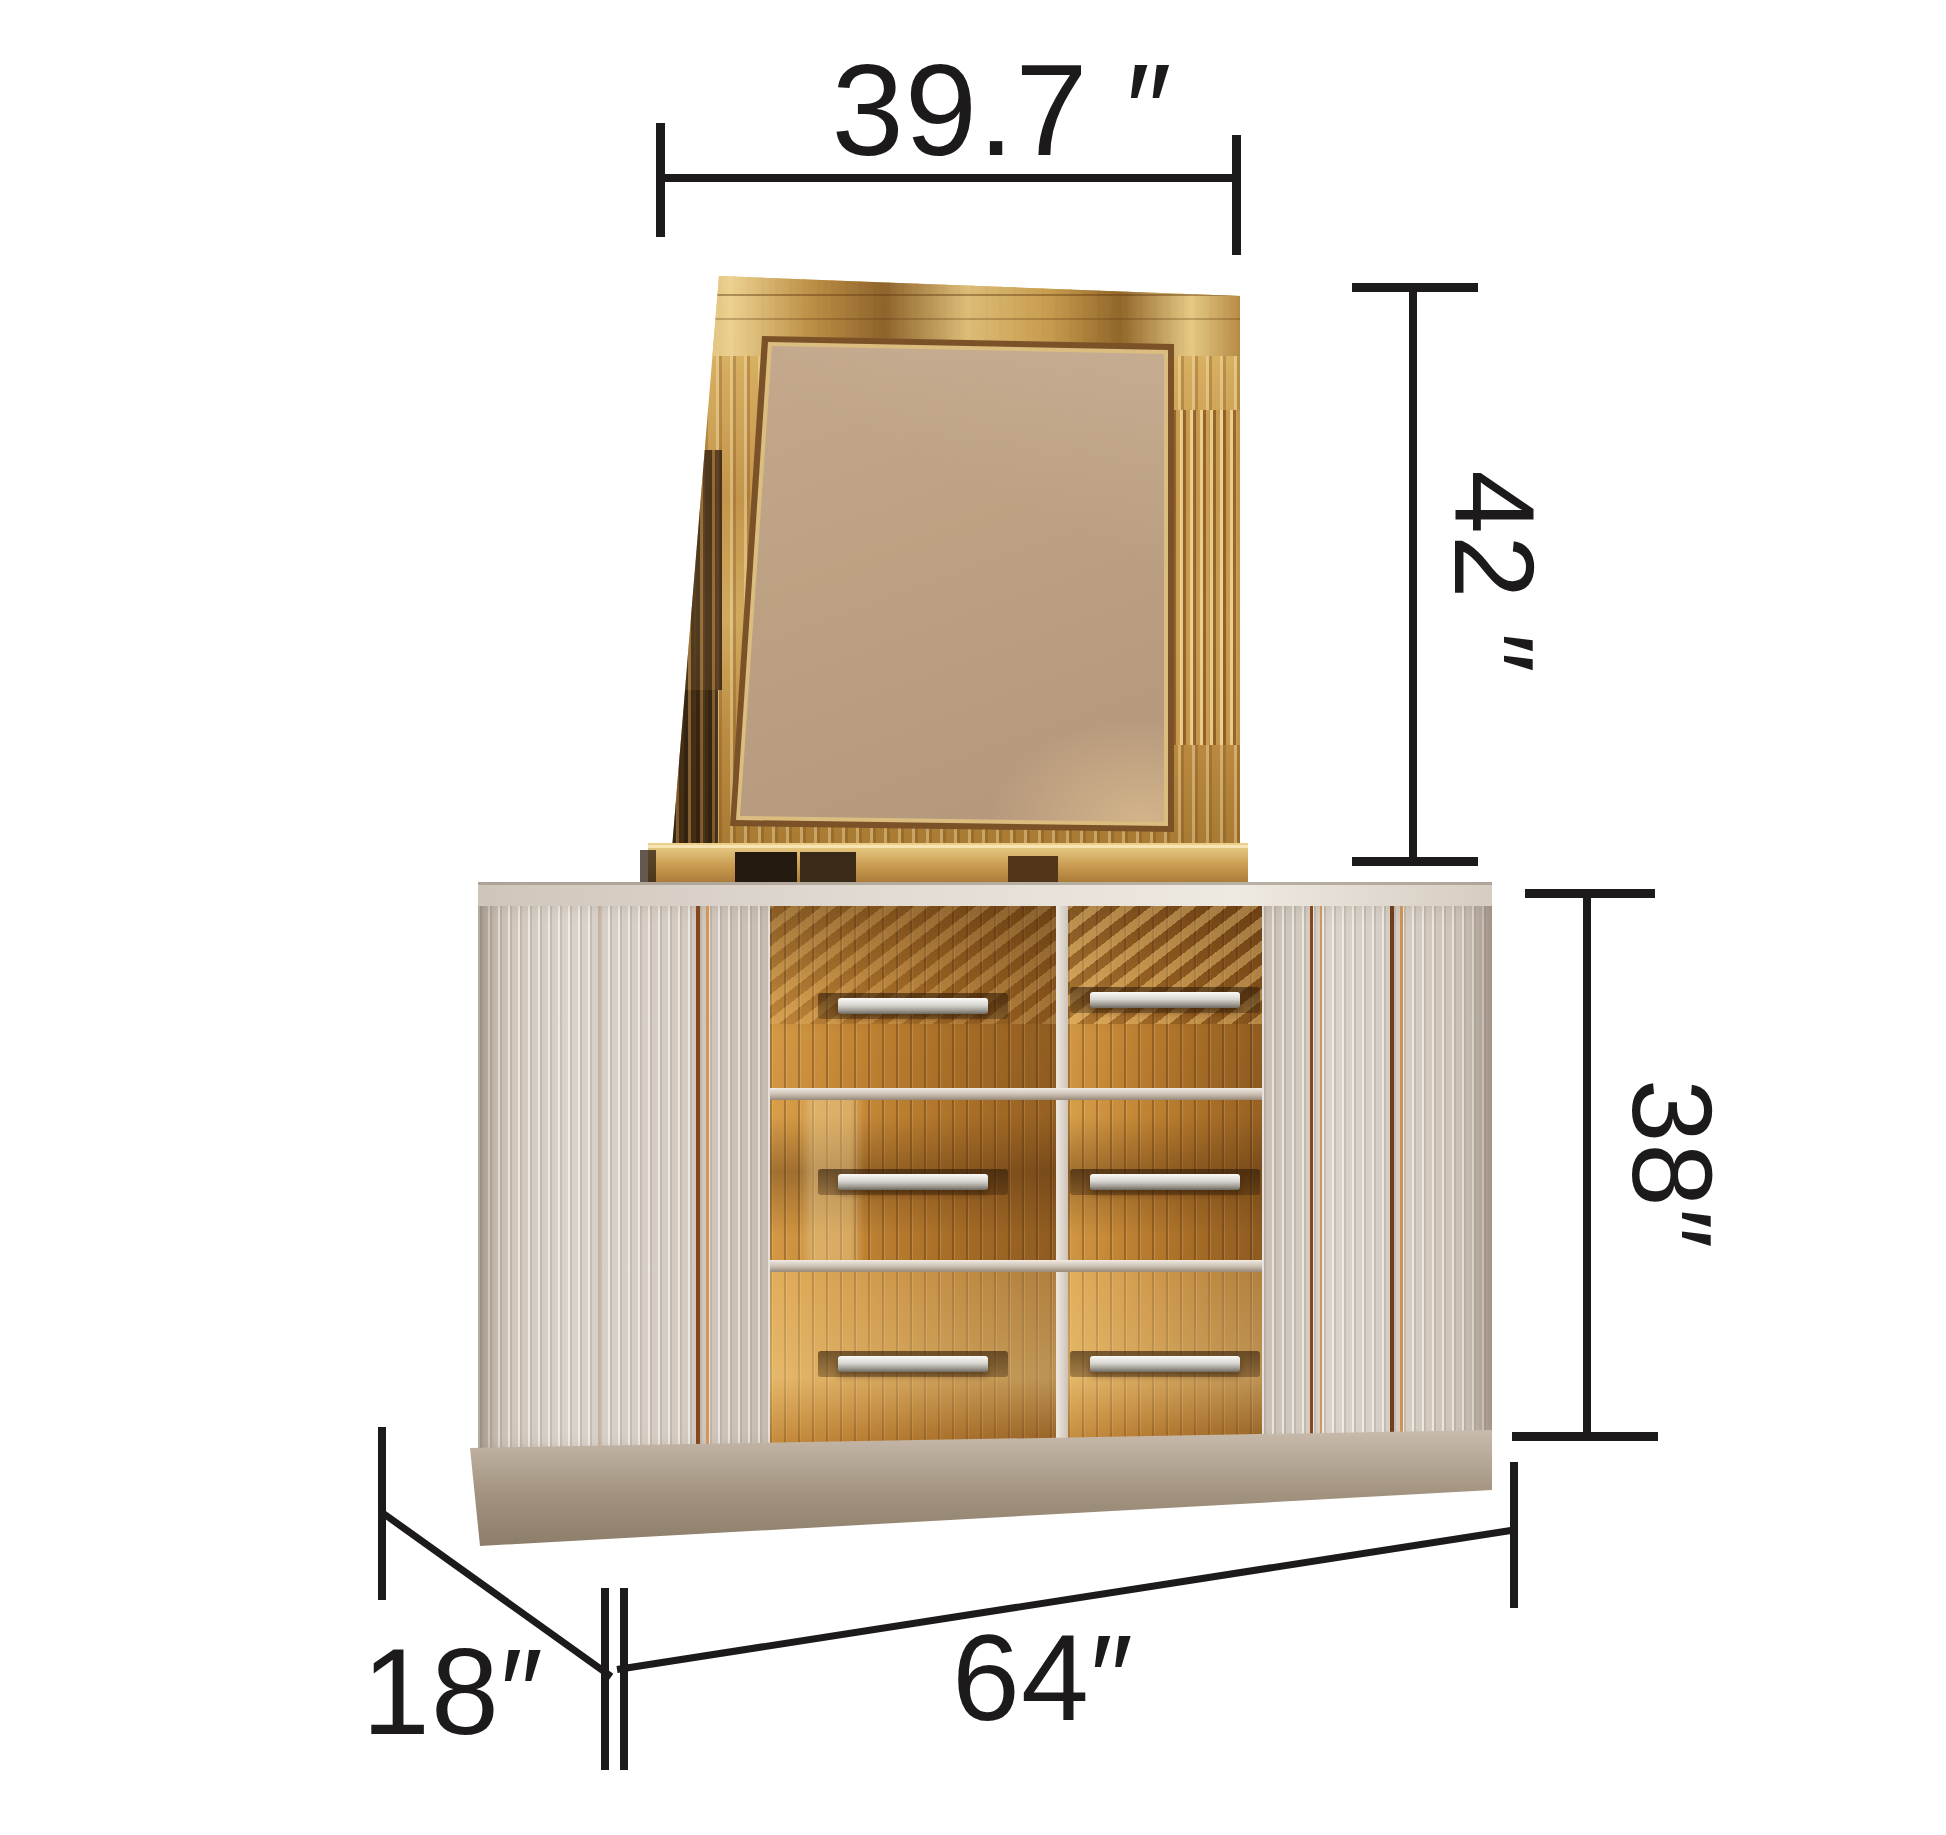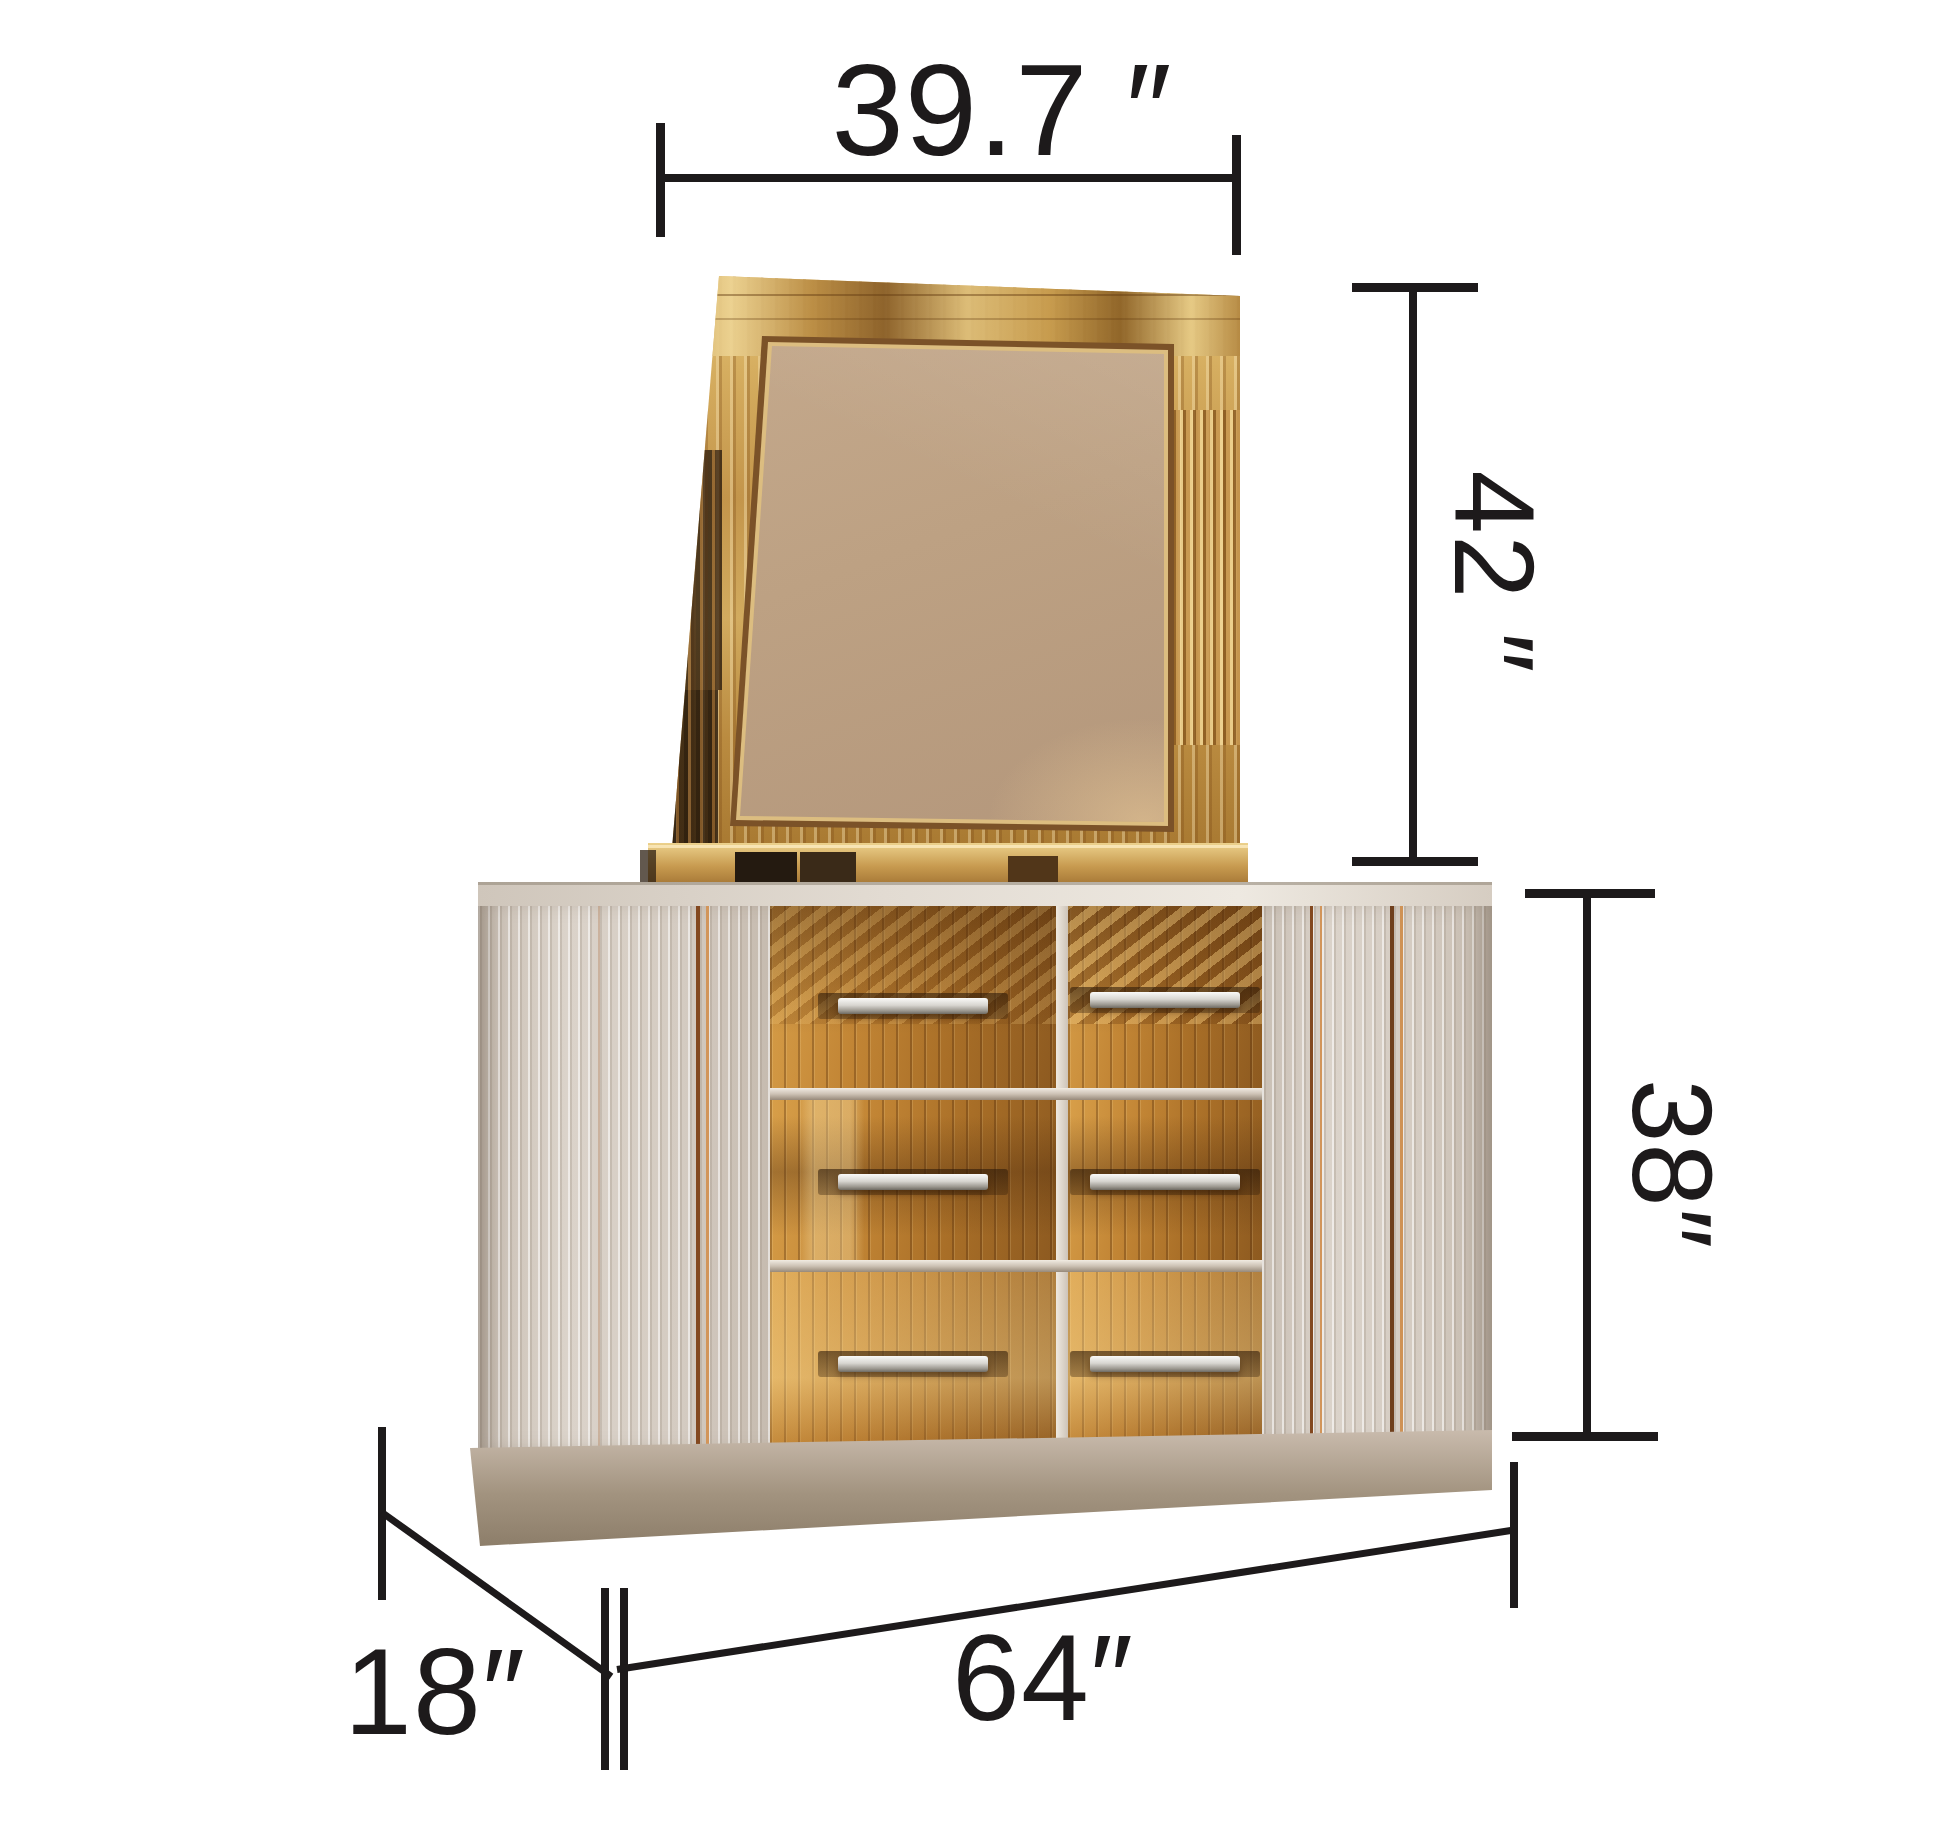--- a/index.html
+++ b/index.html
@@ -229,21 +229,21 @@
   <div class="dim-bar" style="left:1352px;top:857px;width:126px;height:9px;"></div>
   <div class="dim-label rot fs-side" style="left:1494px;top:572px;">42 ″</div>
 
   <div class="dim-bar" style="left:1583px;top:893px;width:8px;height:544px;"></div>
   <div class="dim-bar" style="left:1525px;top:889px;width:130px;height:9px;"></div>
   <div class="dim-bar" style="left:1512px;top:1432px;width:146px;height:9px;"></div>
   <div class="dim-label rot fs-side" style="left:1672px;top:1164px;">38″</div>
 
   <div class="dim-bar" style="left:378px;top:1427px;width:8px;height:173px;"></div>
   <div class="dim-diag" style="left:382px;top:1509px;width:282px;height:7px;transform:rotate(35.6deg);"></div>
-  <div class="dim-label fs-bottom" style="left:435px;top:1692px;">18″</div>
+  <div class="dim-label fs-bottom" style="left:453px;top:1692px;">18″</div>
 
   <div class="dim-bar" style="left:601px;top:1588px;width:8px;height:182px;"></div>
   <div class="dim-bar" style="left:620px;top:1588px;width:8px;height:182px;"></div>
   <div class="dim-diag" style="left:617px;top:1666px;width:911px;height:7px;transform:rotate(-8.84deg);"></div>
   <div class="dim-bar" style="left:1510px;top:1462px;width:8px;height:146px;"></div>
   <div class="dim-label fs-bottom" style="left:1043px;top:1678px;">64″</div>
 
 </div>
 
 </body></html>

